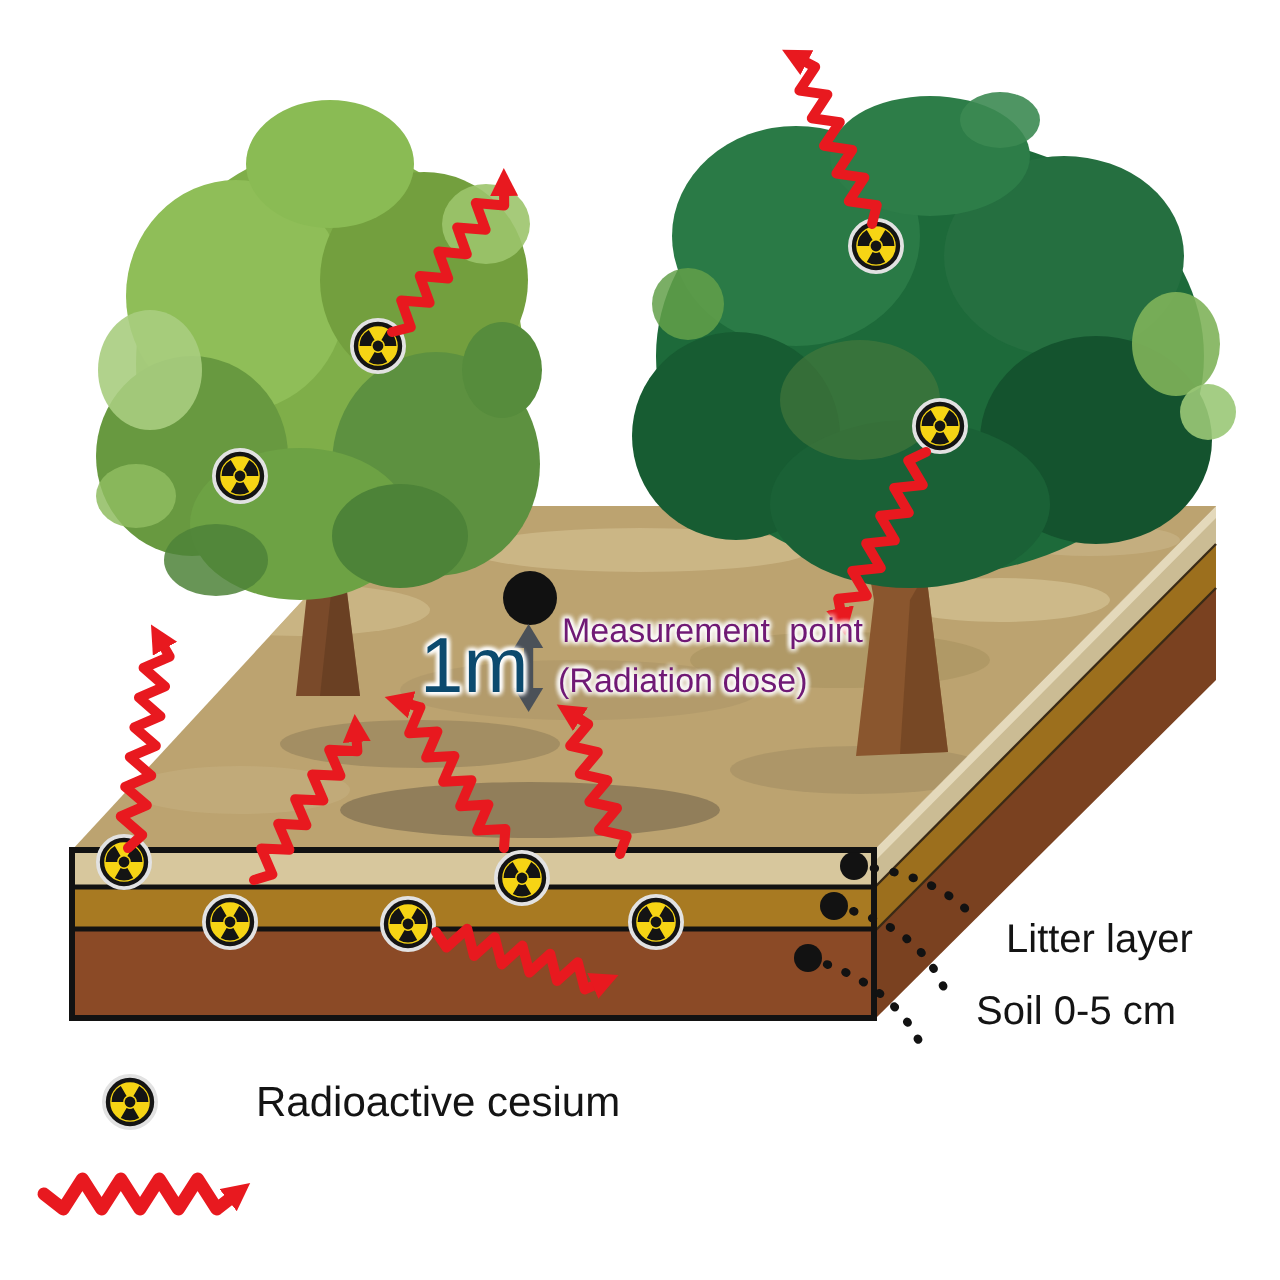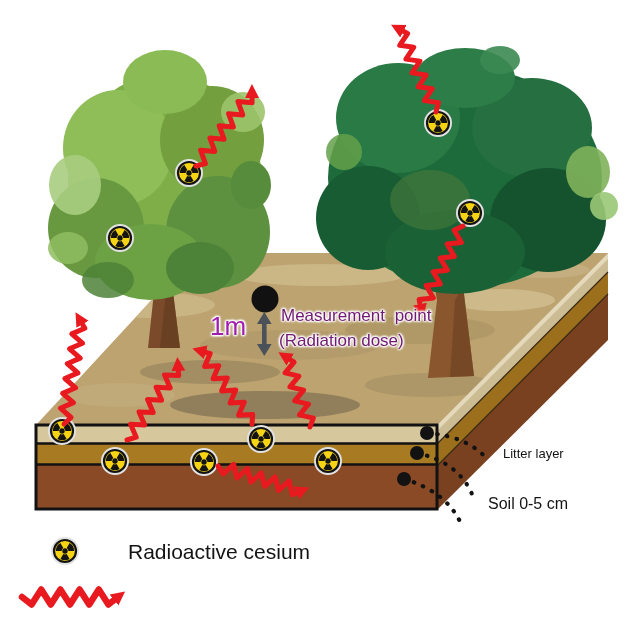--- a/index.html
+++ b/index.html
@@ -7,25 +7,25 @@
     position:relative;width:640px;height:640px;background:#ffffff;overflow:hidden;
     font-family:"Liberation Sans", sans-serif;
   }
   #scene{position:absolute;left:0;top:0;}
   .txt{position:absolute;color:#141414;white-space:nowrap;line-height:1.15;}
   .halo{
     color:#701a75;
     text-shadow:0 0 3px #fff,0 0 3px #fff,1px 1px 2px #fff,-1px -1px 2px #fff,
                 1px -1px 2px #fff,-1px 1px 2px #fff;
   }
-  #label-1m{left:210px;top:312px;font-size:26px;color:#a21caf;}
+  #label-1m{left:210px;top:312px;font-size:39px;color:#0c4a6e;}
   #meas-label{left:281px;top:306px;font-size:17px;word-spacing:5px;}
   #meas-sublabel{left:279px;top:331px;font-size:17px;}
-  #label-litter{left:503px;top:447px;font-size:13px;}
-  #label-soil05{left:488px;top:495px;font-size:16px;}
+  #label-litter{left:503px;top:459px;font-size:20px;}
+  #label-soil05{left:488px;top:495px;font-size:20px;}
   #label-soil520{left:475px;top:529px;font-size:20px;}
   #legend-cesium-label{left:128px;top:540px;font-size:21px;}
   #legend-gamma-label{left:140px;top:585px;font-size:21px;}
 </style>
 </head>
 <body>
 
 <div id="stage">
 
   <svg id="scene" width="640" height="640" viewBox="0 0 640 640">

